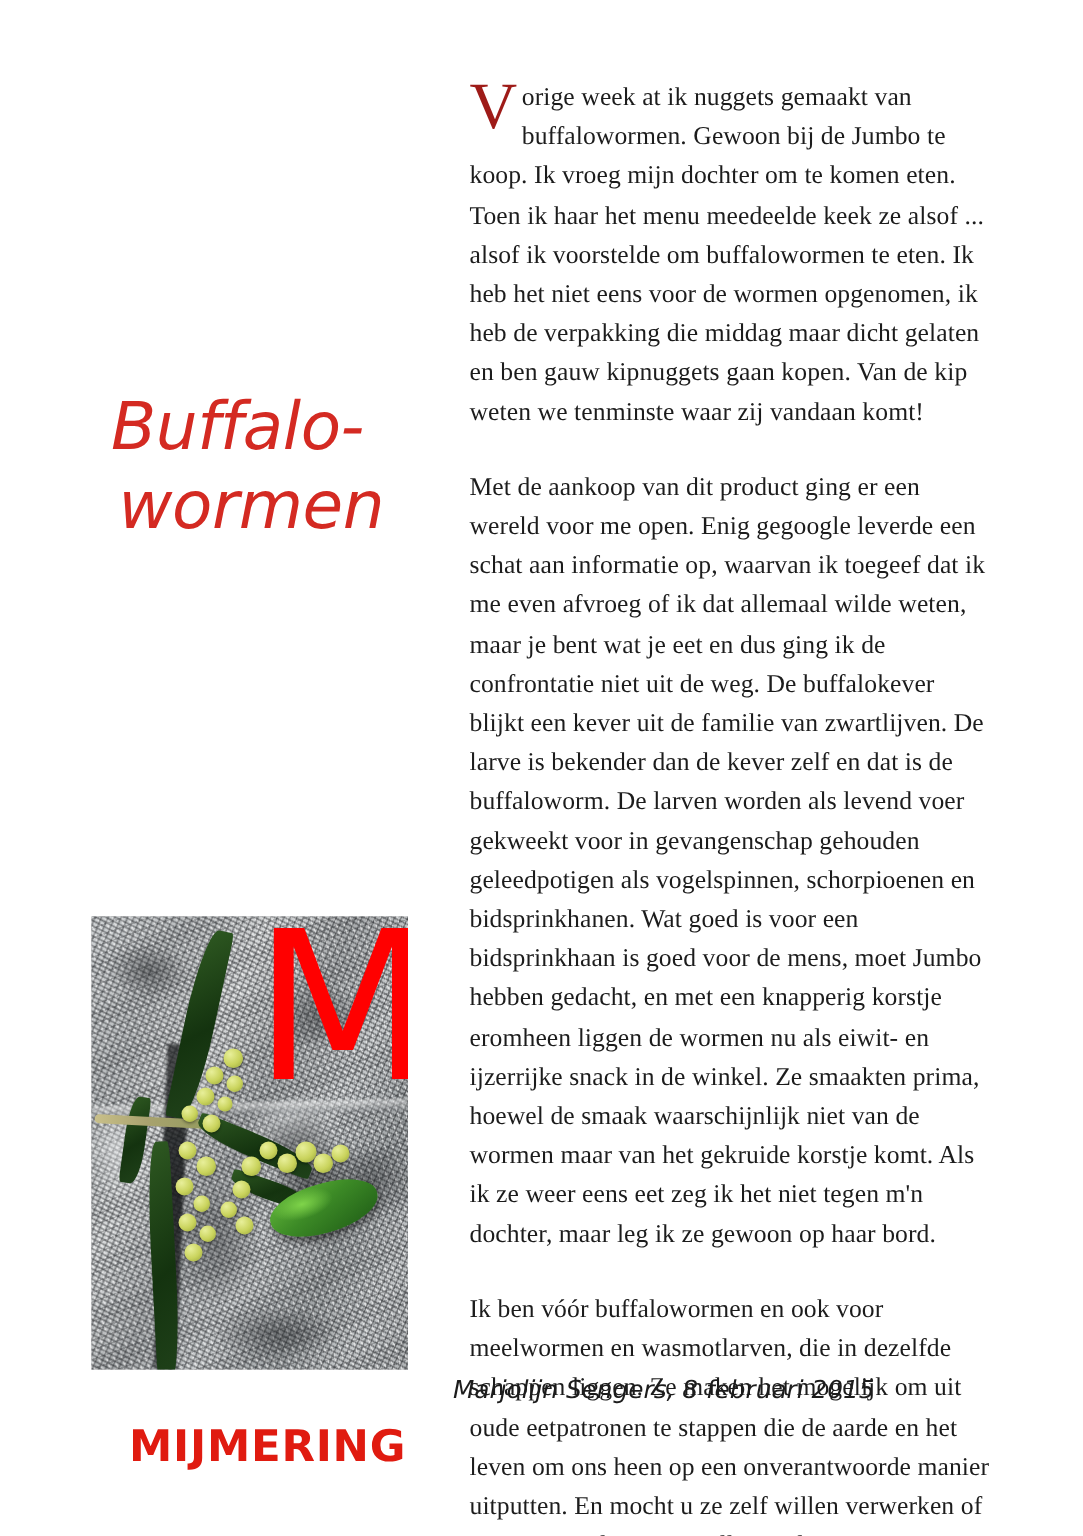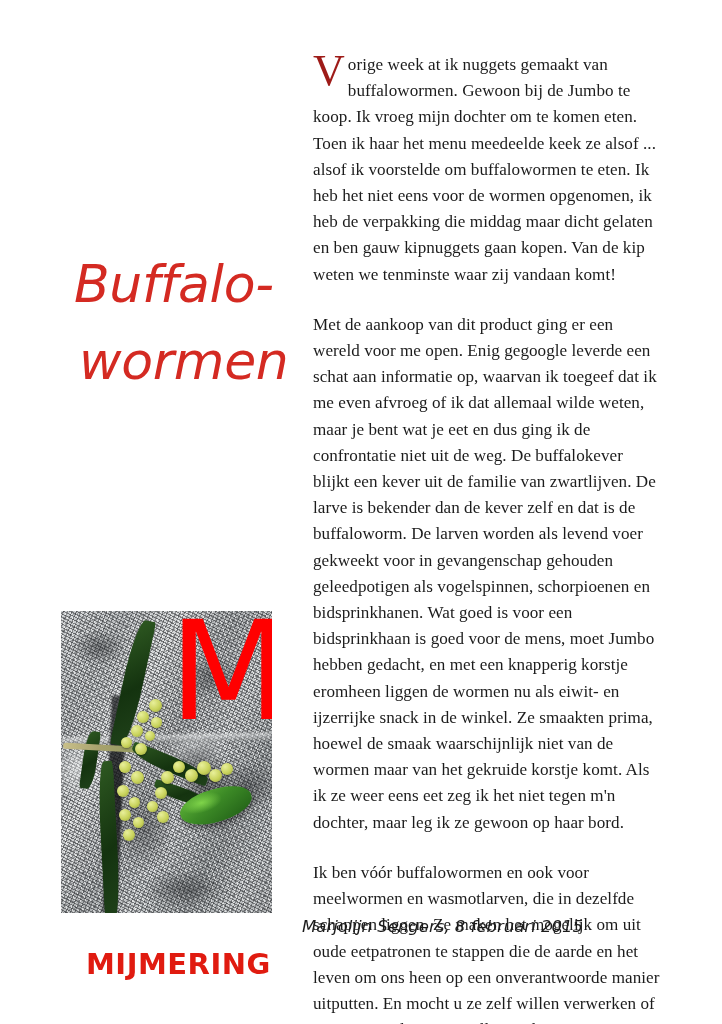--- a/index.html
+++ b/index.html
@@ -31,27 +31,27 @@
   }
 
   .article-title {
     position: absolute;
     left: 74px;
     top: 258px;
     width: 226px;
     font-family: "DejaVu Sans", sans-serif;
     font-style: italic;
     font-weight: 400;
-    font-size: 52px;
+    font-size: 44px;
     line-height: 53px;
     color: #d42a22;
     letter-spacing: -0.3px;
   }
   .article-title .t-line { display: block; white-space: nowrap; }
-  .article-title .t-line.line2 { margin-left: 5px; margin-top: 24px; }
+  .article-title .t-line.line2 { margin-left: 5px; }
 
   
   .photo-wrap {
     position: absolute;
     left: 61px;
     top: 611px;
     width: 211px;
     height: 302px;
   }
   .photo {

